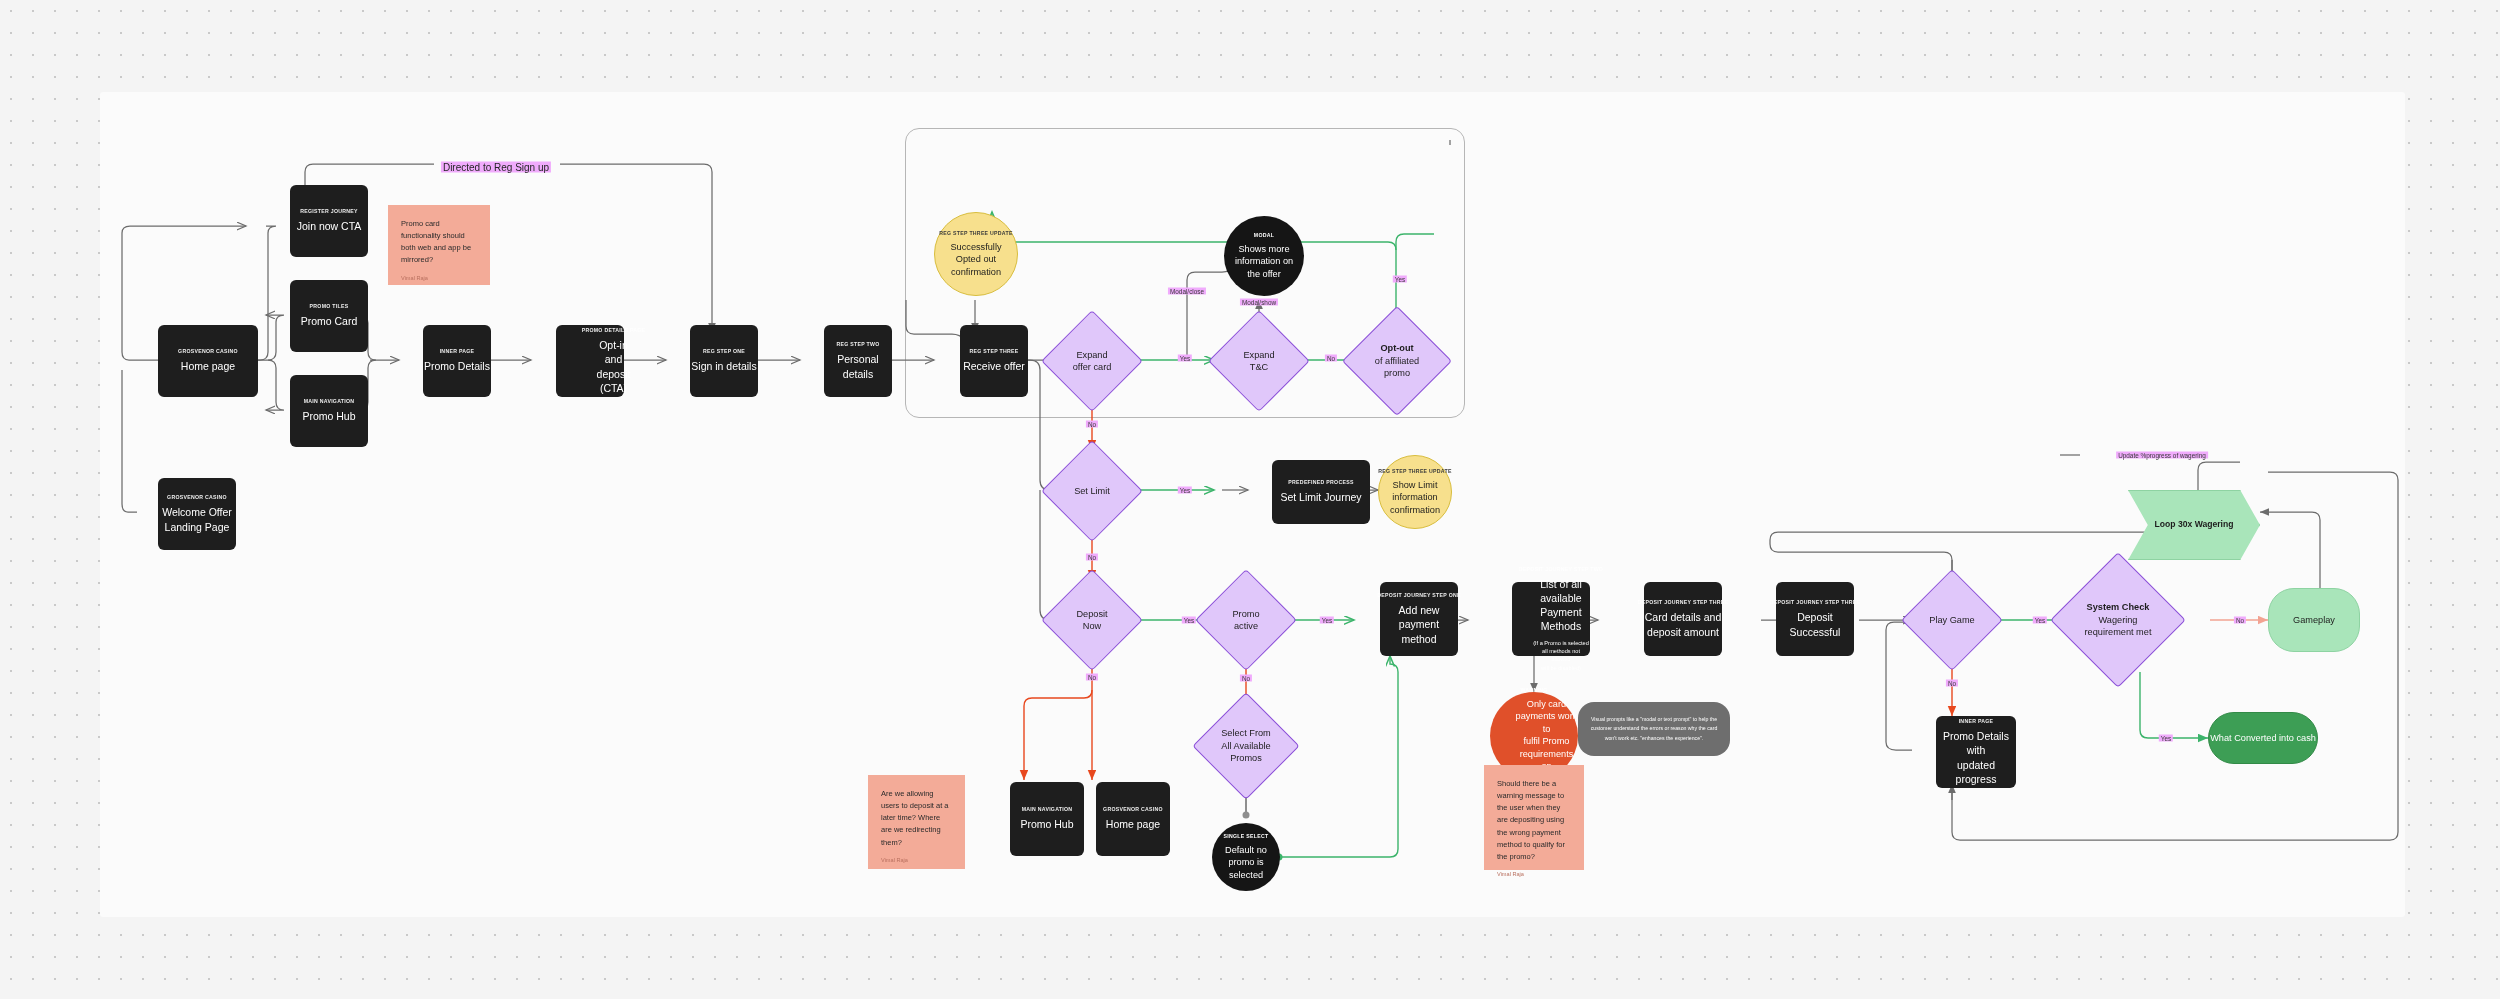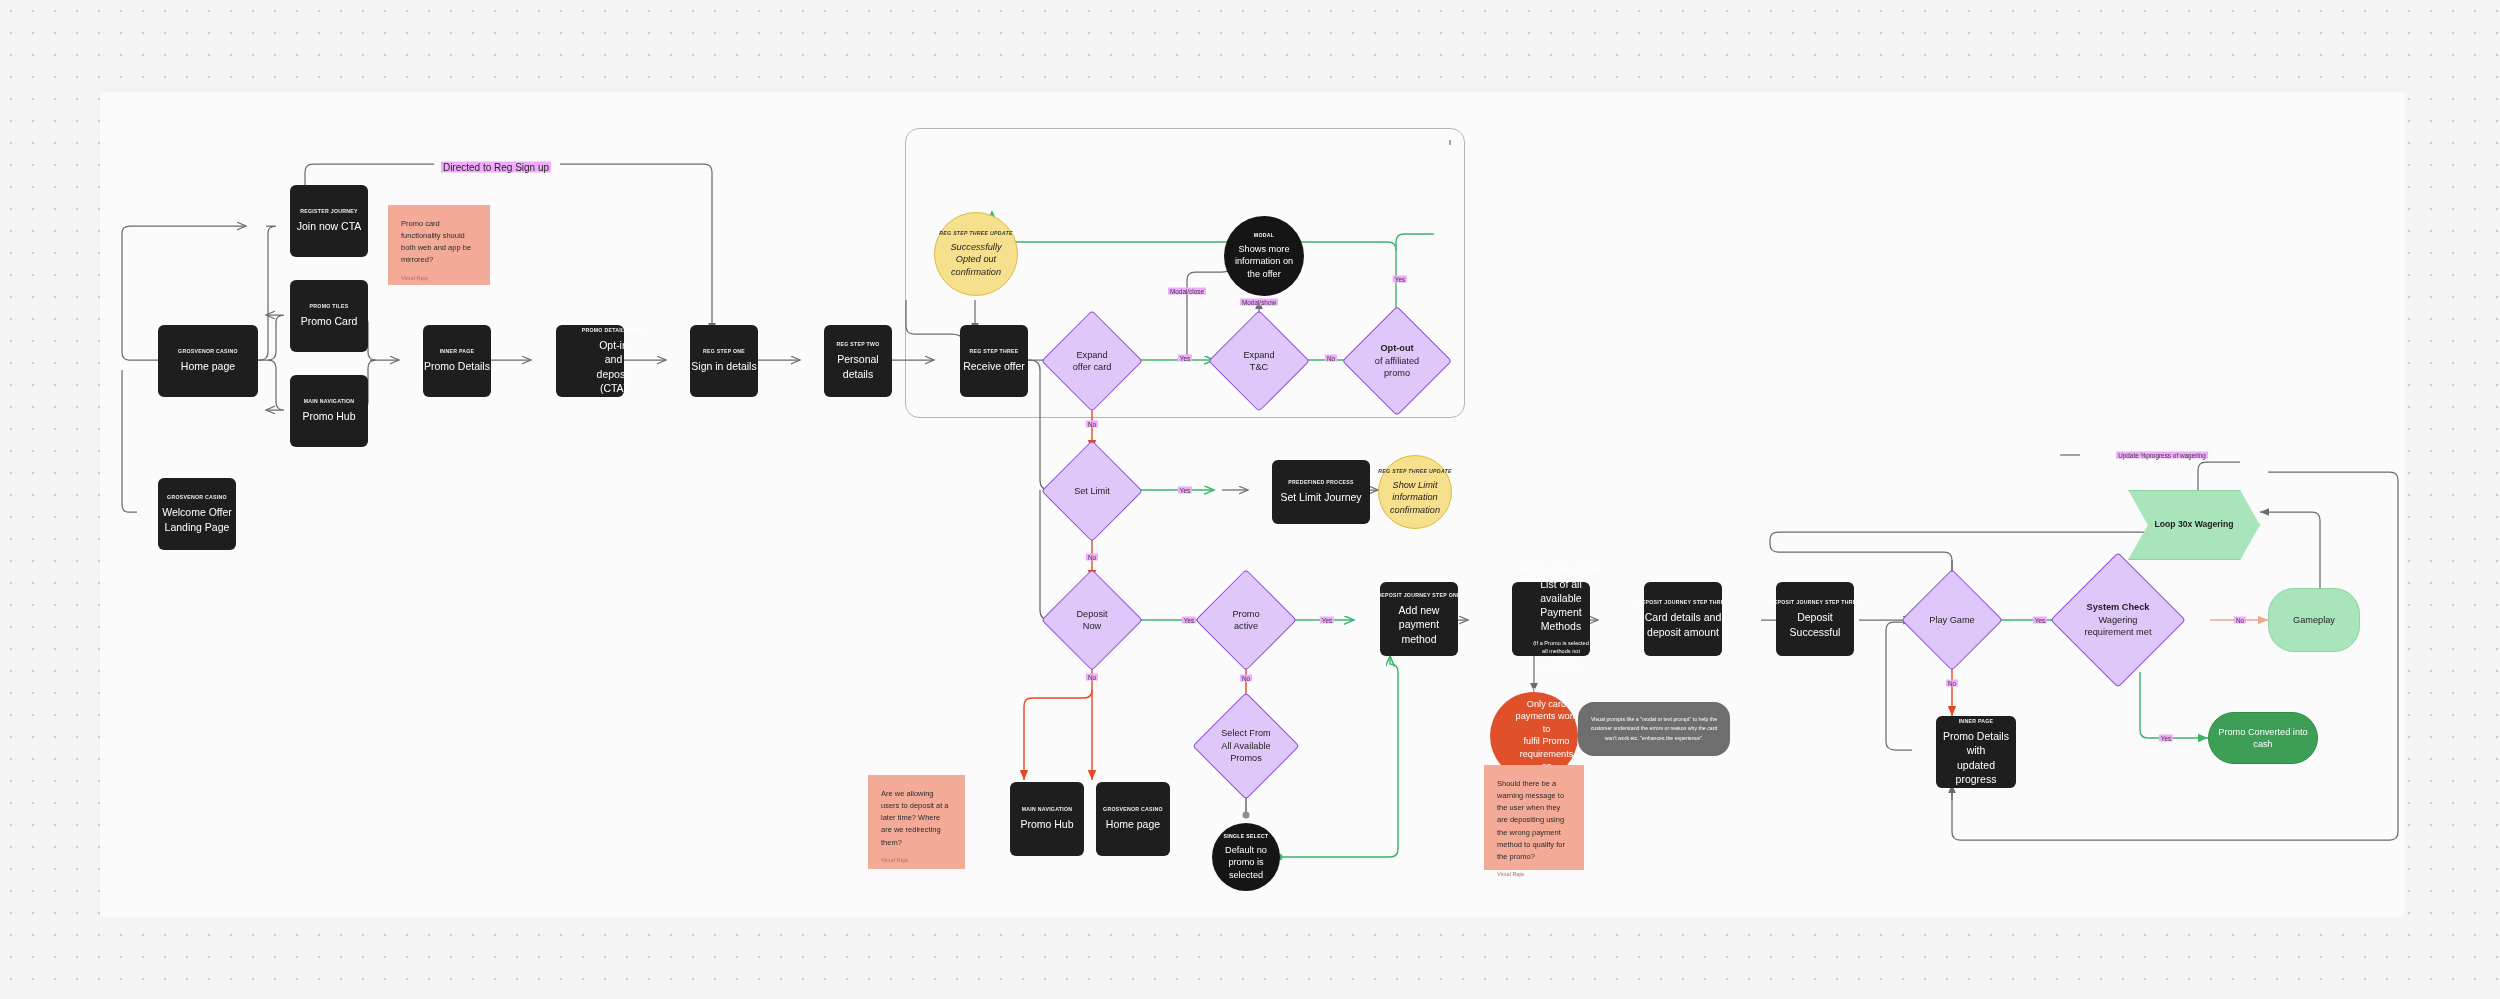--- a/index.html
+++ b/index.html
@@ -55,21 +55,21 @@
   .n-diamond .dbg{
     position:absolute; left:0; top:0; width:100%; height:100%;
     background:#e0c7fa; border:1.6px solid #8a4ed8;
     transform:rotate(45deg); border-radius:4px;
   }
   .n-diamond .dtxt{ position:relative; z-index:2; font-size:9.2px; line-height:1.35; }
   .n-diamond .dtxt b{ font-weight:bold; }
 
   
   .n-ycircle{
-    background:#f7e08d; border:1.6px solid #d8bd3d; border-radius:50%; color:#1d1d1d;font-style:italic;
+    background:#f7e08d; border:1.6px solid #d8bd3d; border-radius:50%; color:#1d1d1d;
   }
   .n-ycircle .kicker{ color:#3a3a3a; }
   .n-ycircle .title{ font-size:9.2px; }
 
   
   .n-bcircle{ background:#151515; color:#fff; border-radius:50%; }
   .n-bcircle .title{ font-size:9.2px; }
 
   
   .n-ocircle{ background:#e0502a; color:#fff; border-radius:50%; }
@@ -430,21 +430,21 @@
   <div class="node n-loop" style="left:2128px;top:490px;width:132px;height:70px;">
     <div class="lbg"></div>
     <div class="ltxt">Loop 30x Wagering</div>
   </div>
 
   <div class="node n-greenlight" style="left:2268px;top:588px;width:92px;height:64px;">
     <div class="title">Gameplay</div>
   </div>
 
   <div class="node n-greendark" style="left:2208px;top:712px;width:110px;height:52px;">
-    <div class="title">Promo Converted into cash</div>
+    <div class="title">What Converted into cash</div>
   </div>
 
   <div class="node n-black" style="left:1912px;top:716px;width:80px;height:72px;">
     <div class="kicker">INNER PAGE</div>
     <div class="title ml">Promo Details with<br>updated progress</div>
   </div>
 
   <div class="sticky" style="left:388px;top:205px;width:102px;height:80px;">
     <div class="body ml">Promo card functionality should both web and app be mirrored?</div>
     <div class="author">Vimal Raja</div>

